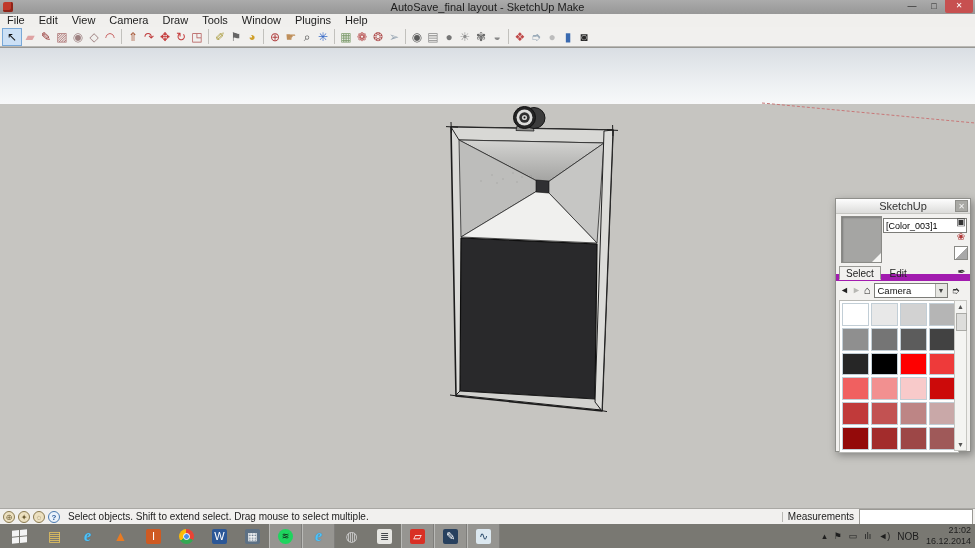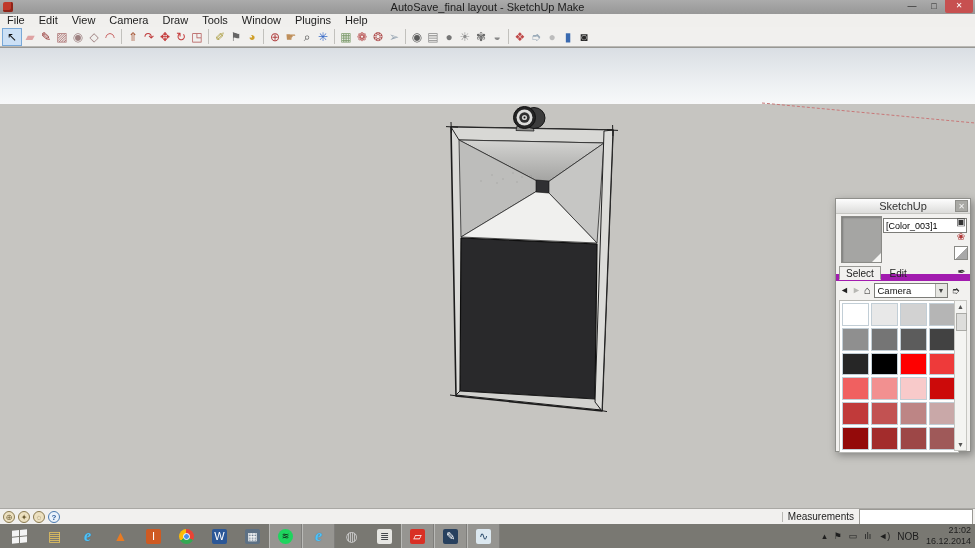--- a/index.html
+++ b/index.html
@@ -302,20 +302,21 @@
     </div>
   </div>
 
   <div class="statusbar">
     <span id="status-icons" style="display:flex;align-items:center;">
         <span class="st-icon">⊕</span>
         <span class="st-icon">✦</span>
         <span class="st-icon">◌</span>
         <span class="st-icon help">?</span>
       </span>
+    <span class="st-hint">Select objects. Shift to extend select. Drag mouse to select multiple.</span>
     <span class="st-right">
       <span class="st-div"></span>
       <span class="st-meas-label">Measurements</span>
       <input class="st-meas-input" value="" style="">
     </span>
   </div>
 
   <div class="taskbar">
     <span id="taskbar-items" style="display:flex;align-items:stretch;">
         <div class="tb-item start">

